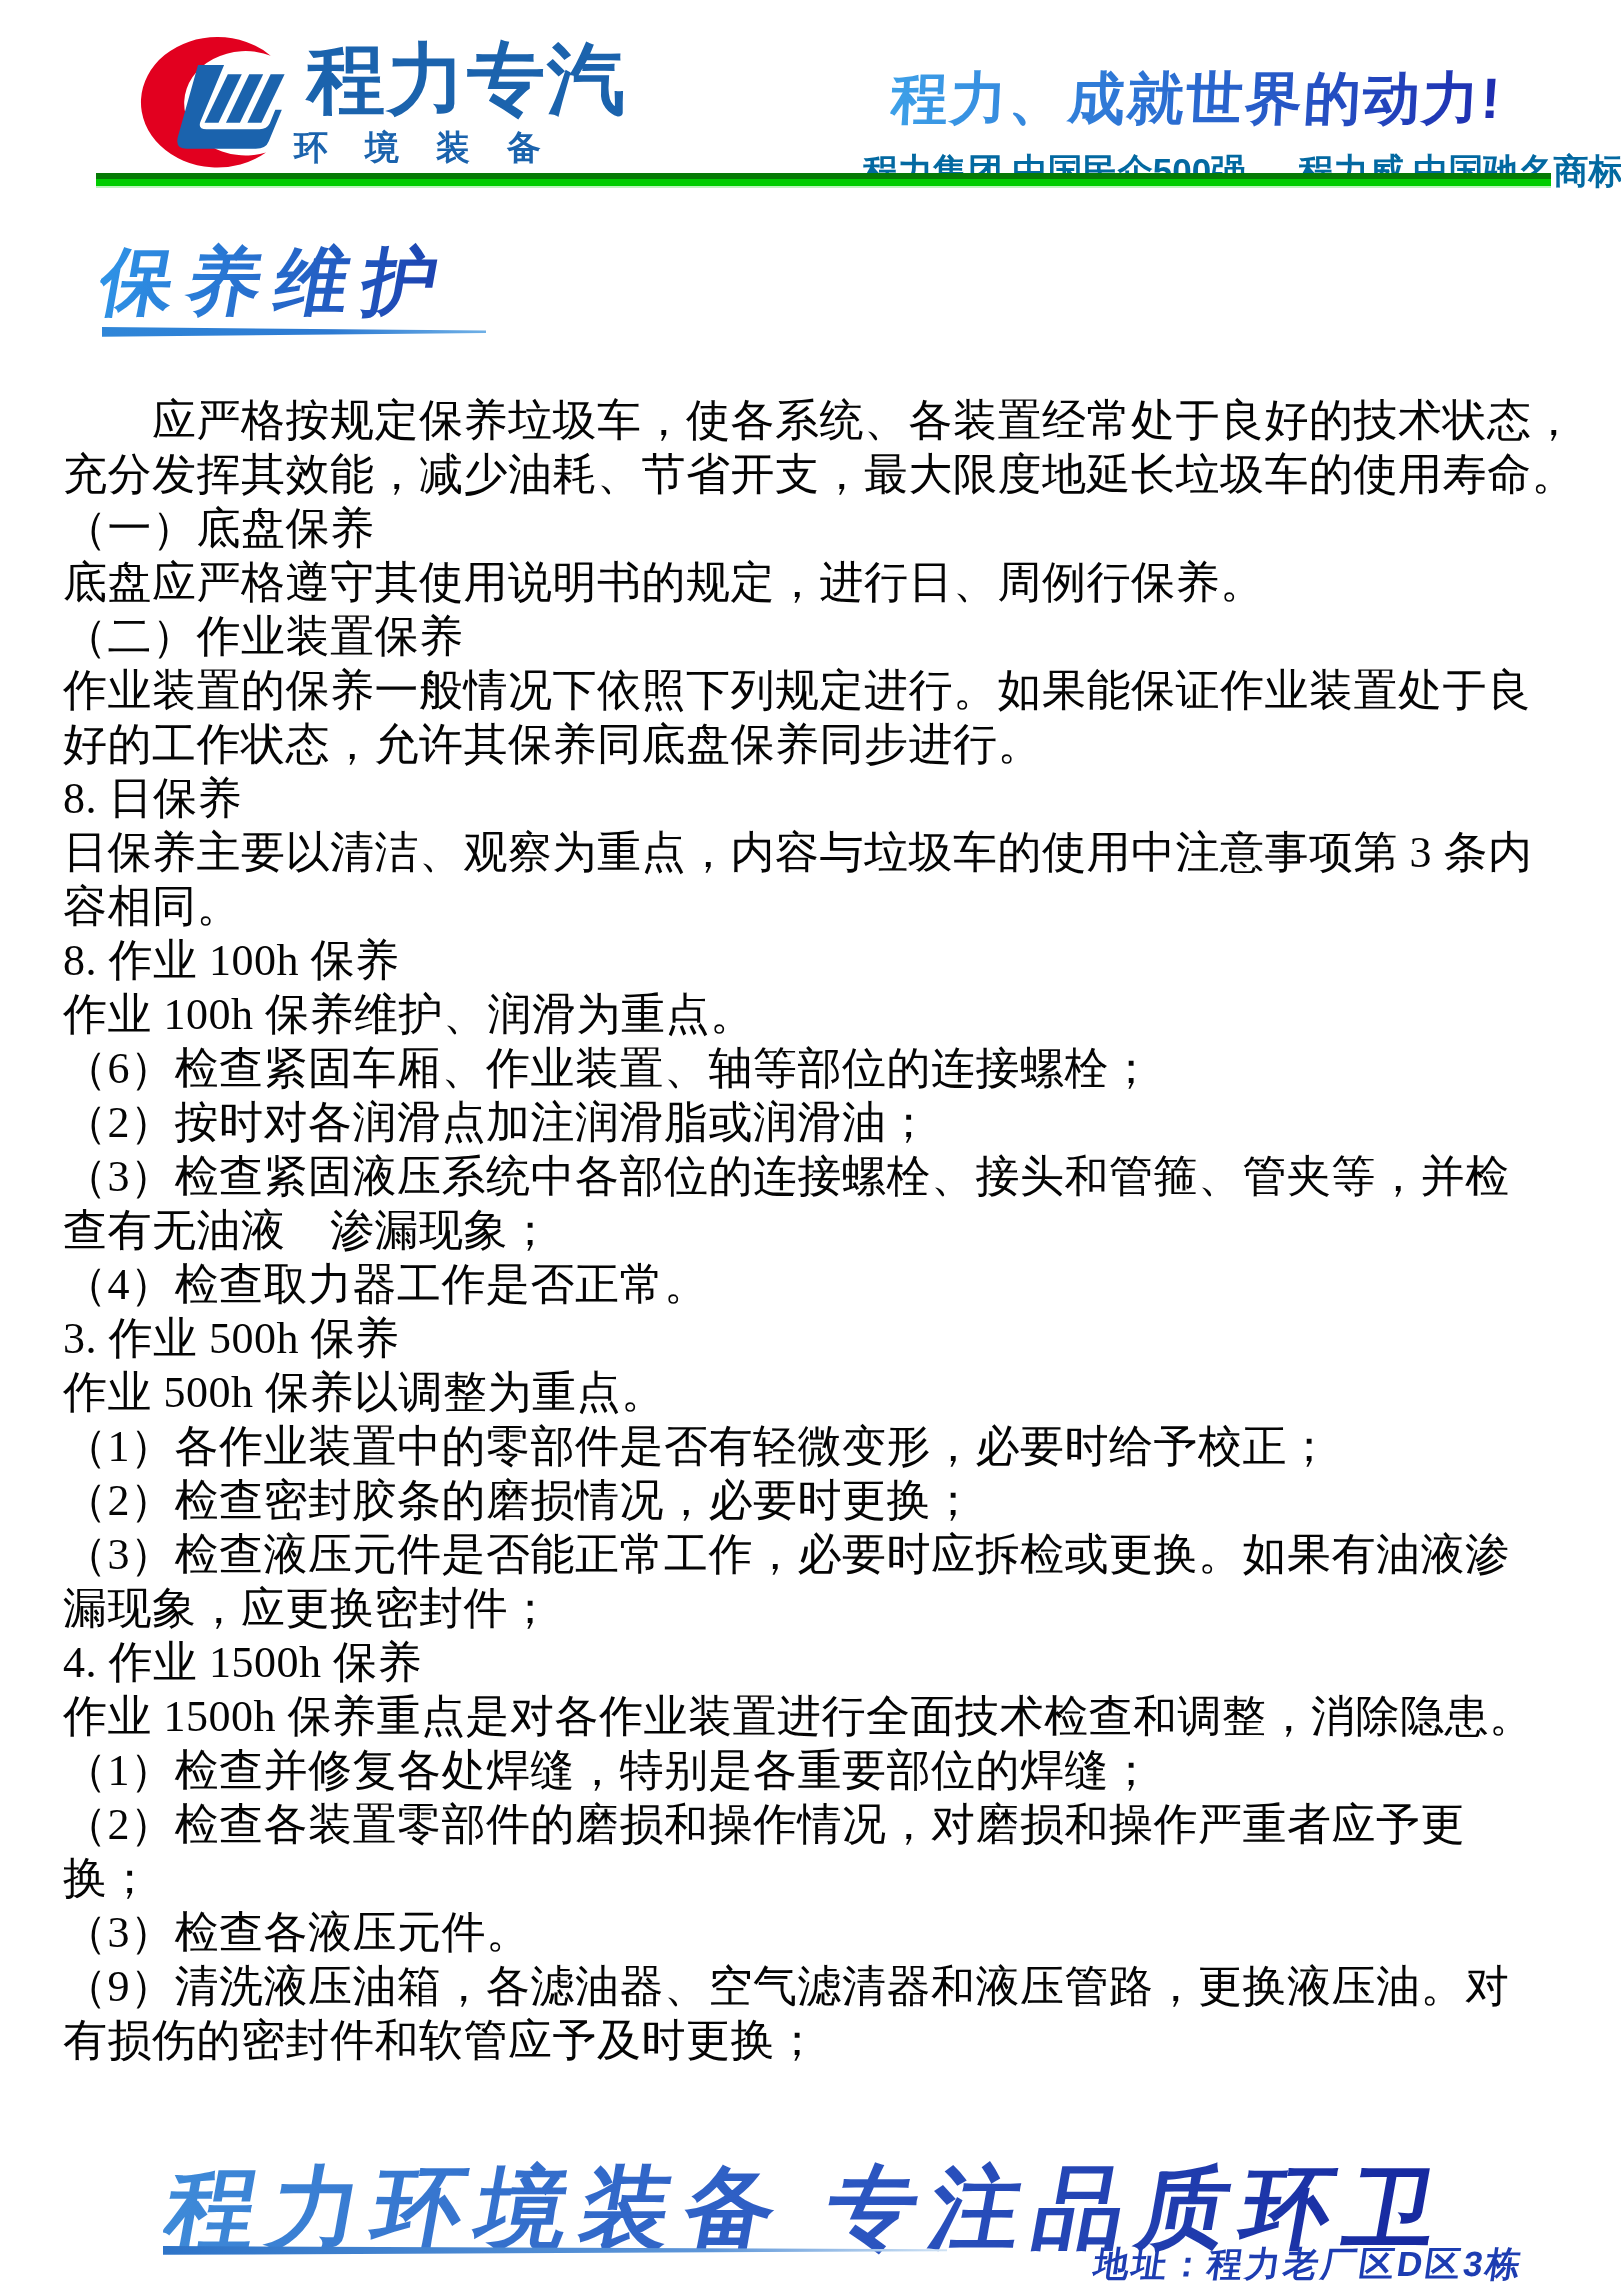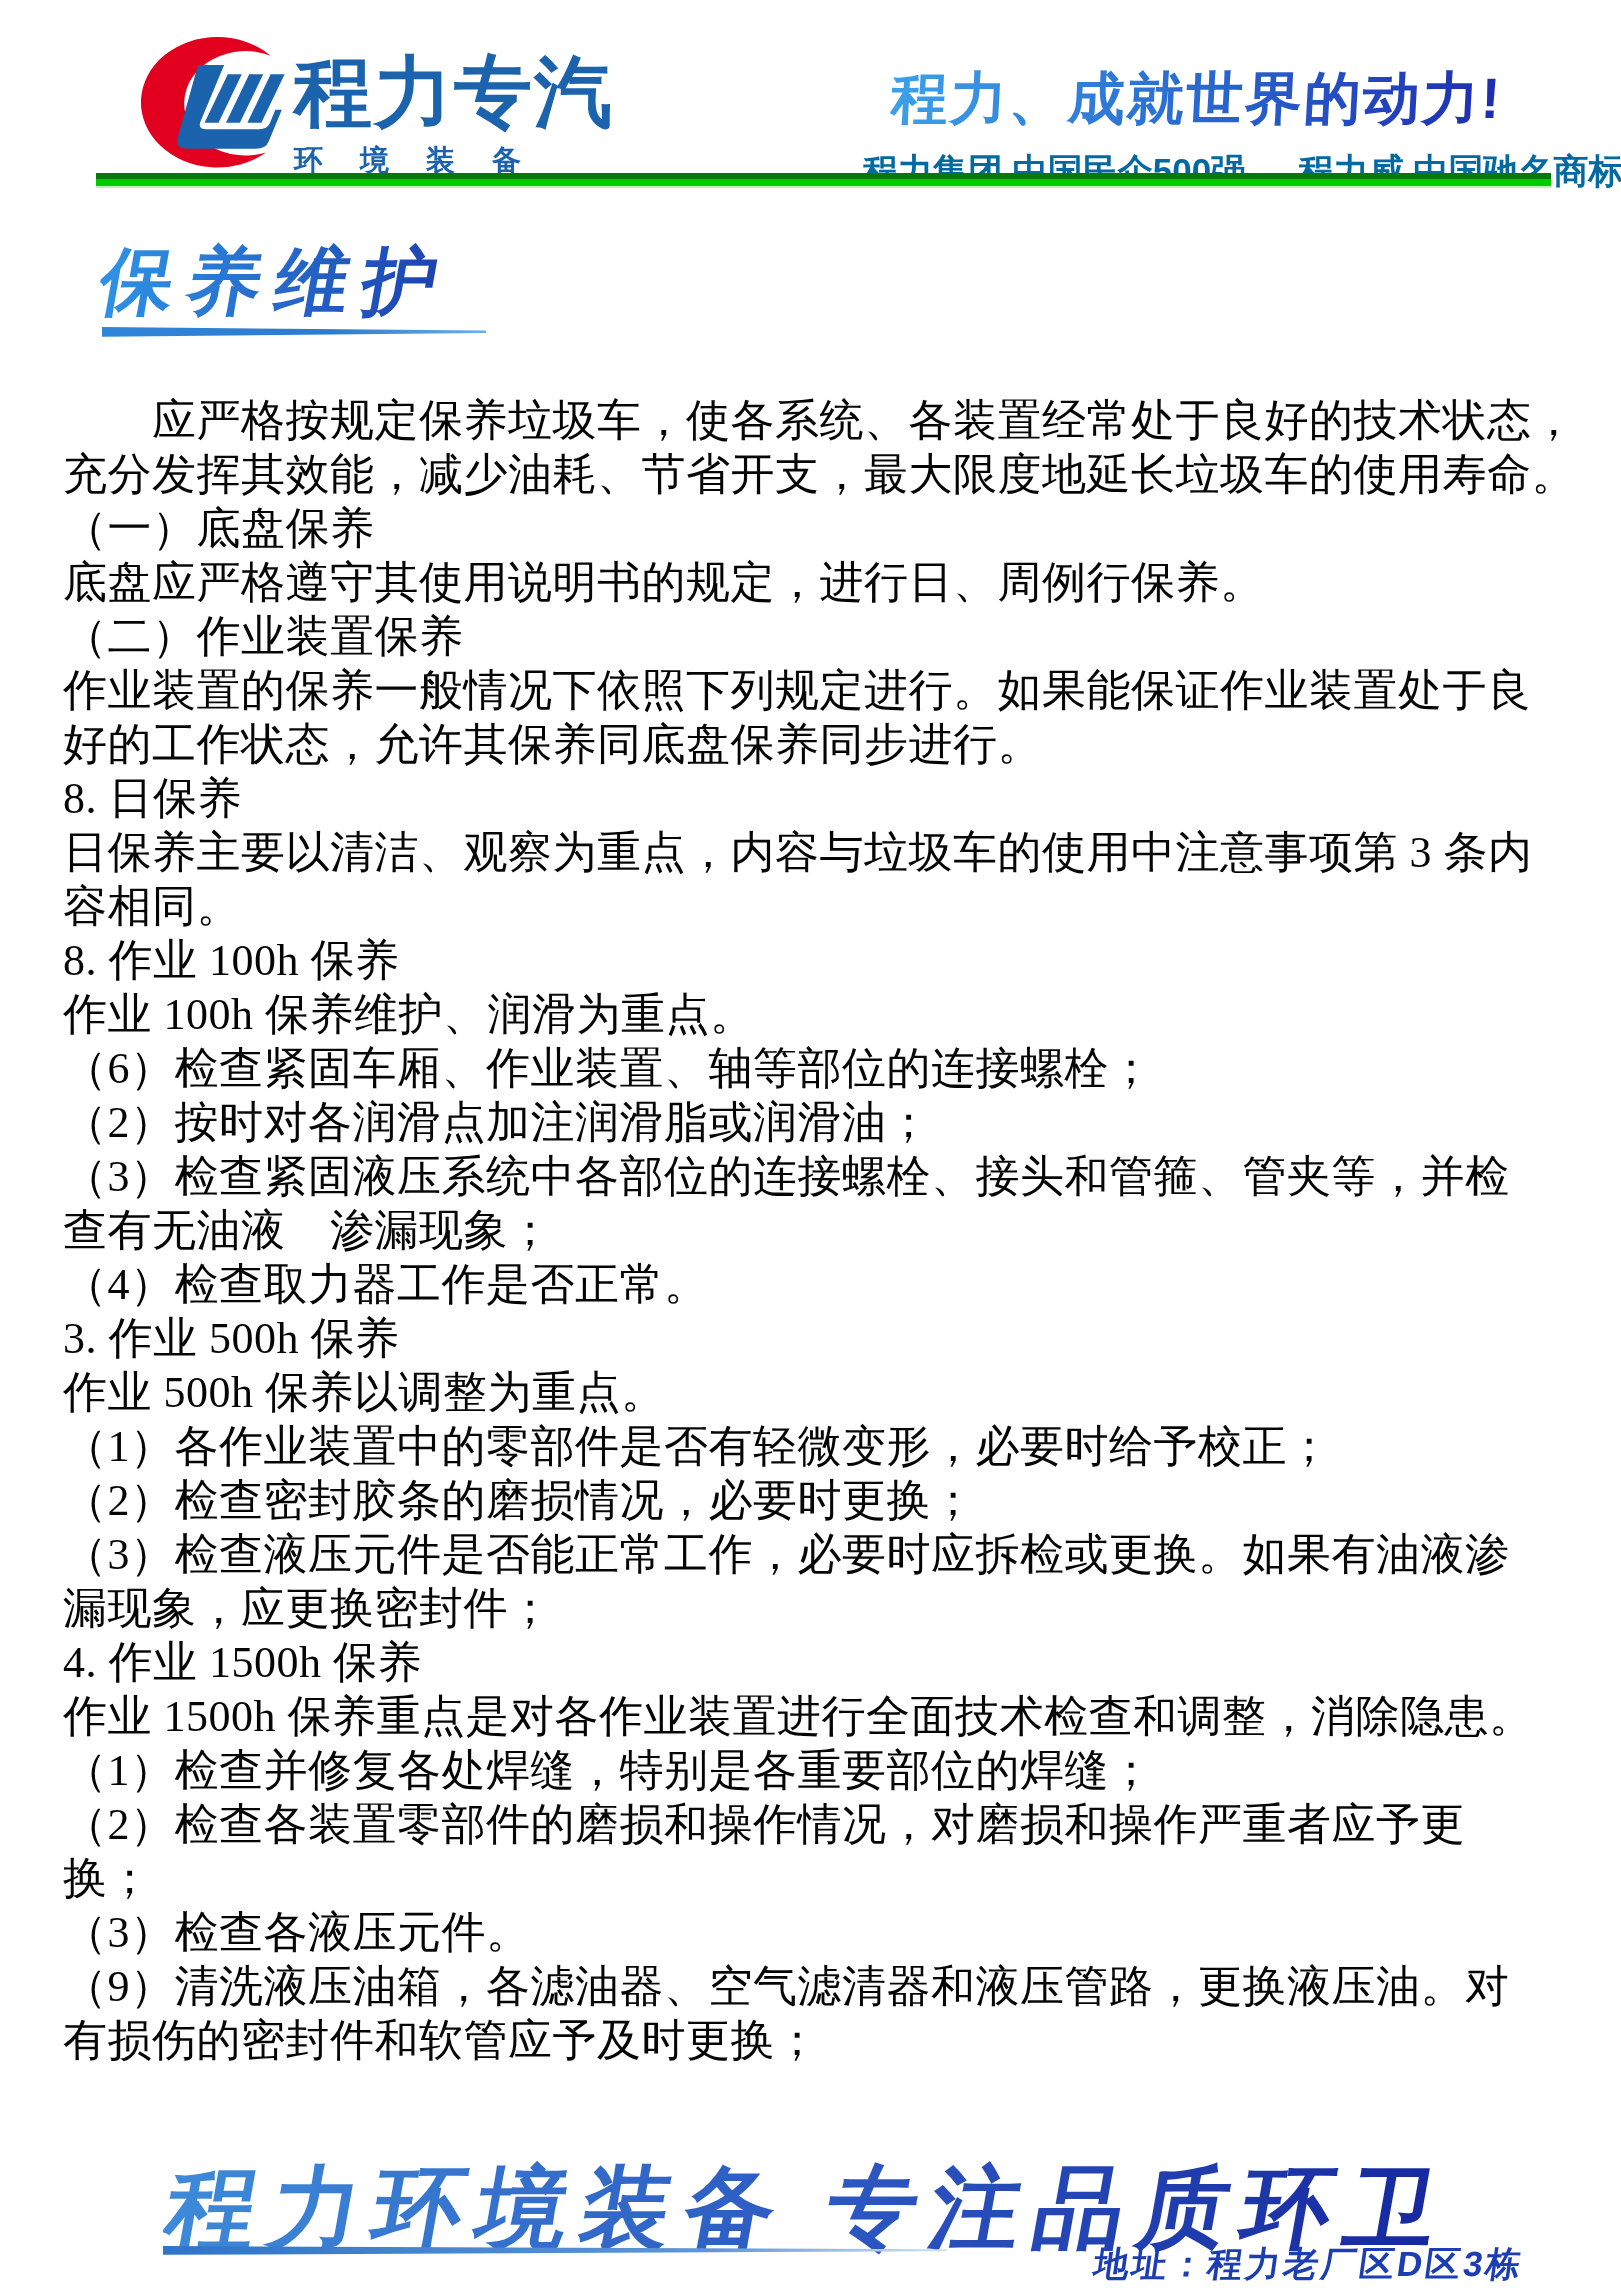--- a/index.html
+++ b/index.html
@@ -1,23 +1,23 @@
 <!DOCTYPE html>
 <html><head>
 <meta charset="utf-8">
 <style>
   html,body{margin:0;padding:0;background:#ffffff;}
   .page{position:relative;width:1621px;height:2293px;background:#ffffff;overflow:hidden;
         font-family:"Liberation Sans","DejaVu Sans",sans-serif;}
 
   
   .logo-icon{position:absolute;left:90px;top:37px;width:257px;height:149px;}
-  .brand{position:absolute;left:294px;top:50px;width:333px;}
+  .brand{position:absolute;left:294px;top:37px;width:333px;text-align:right;}
   .brand-main{font-size:78px;font-weight:900;color:#1b63ad;letter-spacing:2px;line-height:84px;white-space:nowrap;}
-  .brand-sub{margin-top:2px;display:flex;justify-content:space-between;font-size:29px;font-weight:700;color:#1b63ad;line-height:49px;}
+  .brand-sub{margin-top:2px;display:flex;justify-content:space-between;font-size:34px;font-weight:700;color:#1b63ad;line-height:49px;}
   .head-right{position:absolute;left:863px;top:61px;width:667px;text-align:center;}
   .slogan{display:inline-block;font-size:57px;font-weight:900;letter-spacing:2px;white-space:nowrap;
           background:linear-gradient(90deg,#3da0e8 0%,#2b6fd2 45%,#1e2cb0 100%);
           -webkit-background-clip:text;background-clip:text;-webkit-text-fill-color:transparent;color:transparent;
           transform:skewX(-3deg);}
   .creds{margin-top:9.8px;font-size:35px;font-weight:700;color:#0369a1;white-space:nowrap;}
   .creds span{display:inline-block;}
   .creds span + span{margin-left:43px;}
 
   

